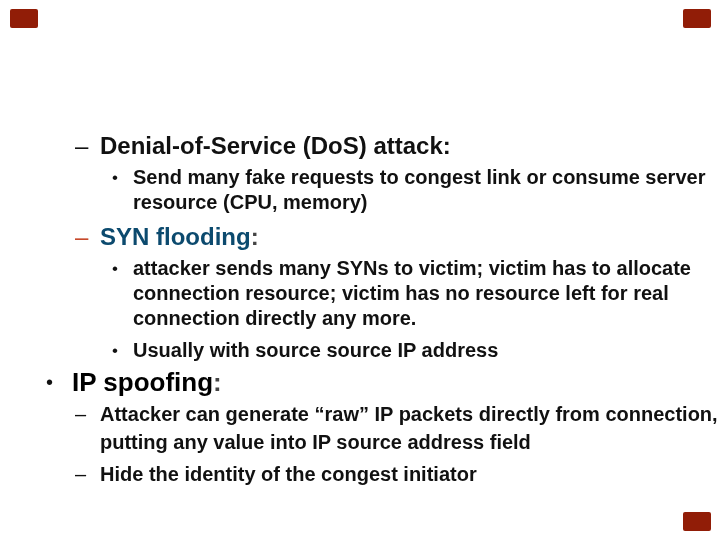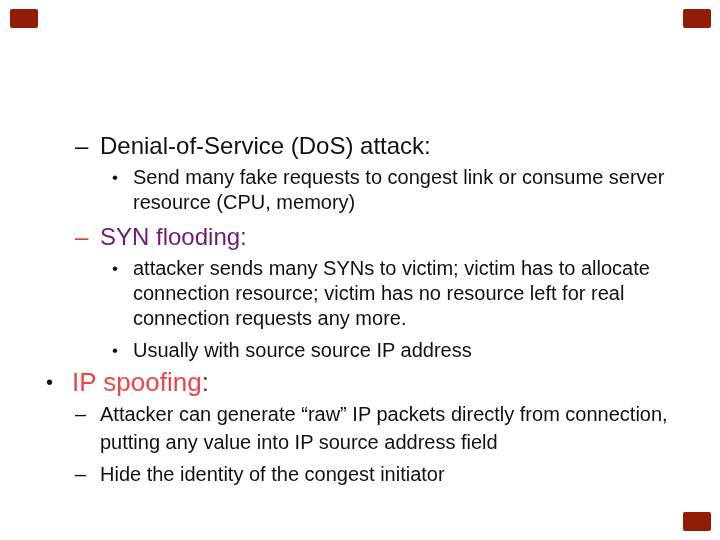--- a/index.html
+++ b/index.html
@@ -37,20 +37,21 @@
     display: flex;
     align-items: flex-start;
   }
   .marker {
     flex: 0 0 auto;
     white-space: pre;
   }
   .txt {
     flex: 1 1 auto;
     white-space: pre-line;
+    font-weight: bold;
   }
   
   .l2h {
     margin: 0 0 4px 75px;
     font-size: 24px;
     line-height: 30px;
   }
   .l2h .marker { width: 25px; }
   
   .l3 {
@@ -94,38 +95,38 @@
     </div>
 
     <div class="row l3">
       <span class="marker">•</span>
       <span class="txt">Send many fake requests to congest link or consume server
 resource (CPU, memory)</span>
     </div>
 
     <div class="row l2h">
       <span class="marker" style="color:#c7492b">–</span>
-      <span class="txt"><span style="color:#701a75">SYN flooding</span><span class="colon">:</span></span>
+      <span class="txt"><span style="color:#0c4a6e">SYN flooding</span><span class="colon">:</span></span>
     </div>
 
     <div class="row l3">
       <span class="marker">•</span>
       <span class="txt">attacker sends many SYNs to victim; victim has to allocate
 connection resource; victim has no resource left for real
-connection requests any more.</span>
+connection directly any more.</span>
     </div>
 
     <div class="row l3 tight">
       <span class="marker">•</span>
       <span class="txt">Usually with source source IP address</span>
     </div>
 
     <div class="row l1">
       <span class="marker">•</span>
-      <span class="txt"><span style="color:#ef4444">IP spoofing</span><span class="colon">:</span></span>
+      <span class="txt"><span style="color:#000000">IP spoofing</span><span class="colon">:</span></span>
     </div>
 
     <div class="row l2s">
       <span class="marker">–</span>
       <span class="txt">Attacker can generate “raw” IP packets directly from connection,
 putting any value into IP source address field</span>
     </div>
 
     <div class="row l2s">
       <span class="marker">–</span>

